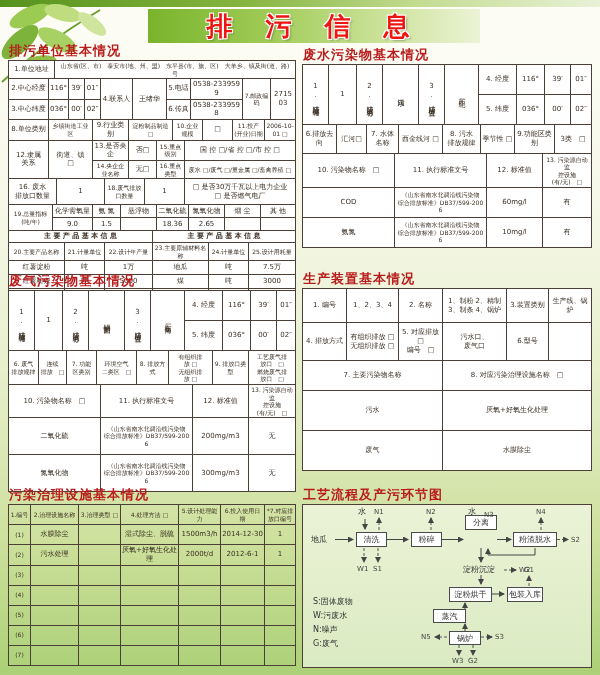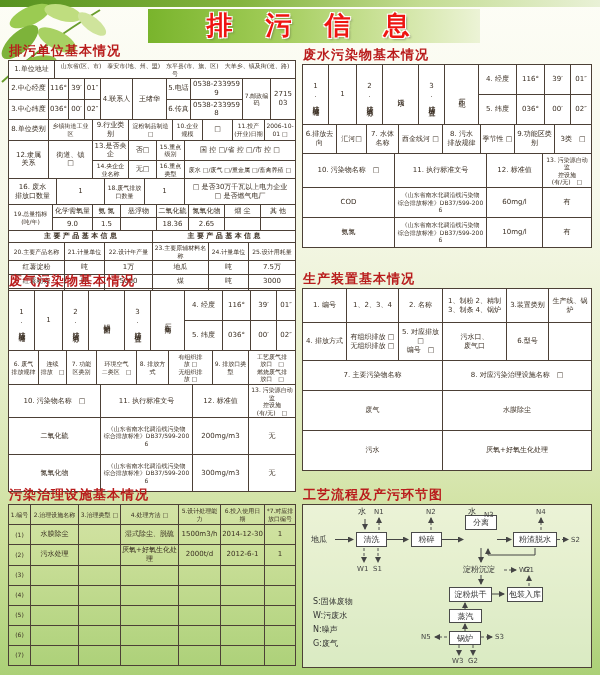--- a/index.html
+++ b/index.html
@@ -1,21 +1,21 @@
 <!DOCTYPE html>
 <html><head>
 <meta charset="utf-8">
 <style>
 *{box-sizing:border-box;margin:0;padding:0}
 html,body{width:600px;height:675px}
 body{position:relative;overflow:hidden;font-family:"DejaVu Sans",sans-serif;color:#3a2e22;
 background:linear-gradient(180deg,#fdfdf6 0%,#f6f8e9 30%,#e7efcc 55%,#cde09c 80%,#abd077 100%)}
 .topbar{position:absolute;left:0;top:0;width:600px;height:7px;
 background:linear-gradient(90deg,#57921f,#84b43e 40%,#c3dc92 70%,#e9f1d6)}
-.banner{position:absolute;left:148px;top:9px;width:332px;height:34px;display:flex;align-items:flex-end;justify-content:center;
+.banner{position:absolute;left:148px;top:9px;width:332px;height:34px;display:flex;align-items:center;justify-content:center;
 background:linear-gradient(90deg,#79b42c,#9eca54 35%,#cde39c 72%,#ecf3d6)}
 .banner h1{font-size:26px;font-weight:bold;color:#ee1511;letter-spacing:12px;white-space:nowrap;
 text-shadow:-1px -1px 0 #fff,1px -1px 0 #fff,-1px 1px 0 #fff,1px 1px 0 #fff,2px 2px 2px rgba(60,60,60,.35)}
 .leaves{position:absolute;left:0;top:0}
 .section{position:absolute}
 .section h2{font-size:13px;line-height:14px;font-weight:bold;color:#b91c1c;letter-spacing:1px;margin:0 0 2px 1px}
 table{border-collapse:collapse;background:#fff;width:100%;table-layout:fixed}
 .stack table+table{margin-top:-1px}
 td,th{border:1px solid #4c4036;font-size:7px;line-height:1.25;font-weight:normal;text-align:center;vertical-align:middle;padding:1px;overflow:hidden;word-break:break-all}
 .f6 td,.f6 th,td.f6,th.f6{font-size:6px}
@@ -514,27 +514,27 @@
       <td></td>
     </tr>
     <tr style="height:30px">
       <th colspan="3">7. 主要污染物名称</th>
       <th colspan="3">8. 对应污染治理设施名称　□</th>
     </tr>
     </tbody>
       <tbody>
 
         <tr>
+          <td colspan="3">污水</td>
+          <td colspan="3">厌氧+好氧生化处理</td>
+        </tr>
+
+        <tr>
           <td colspan="3">废气</td>
           <td colspan="3">水膜除尘</td>
-        </tr>
-
-        <tr>
-          <td colspan="3">污水</td>
-          <td colspan="3">厌氧+好氧生化处理</td>
         </tr>
       </tbody>
   </table>
 </div>
 
 <div class="section trans" style="left:8px;top:488px;width:288px">
   <h2>污染治理设施基本情况</h2>
   <table class="rh20">
     <colgroup>
         <col style="width:22px">
@@ -674,21 +674,21 @@
     <div class="ftext" style="left:8px;top:30px">地瓜</div>
     <div class="ftext" style="left:55px;top:2px">水</div>
     <div class="ftext" style="left:165px;top:2px">水</div>
     <div class="fnode" style="left:53px;top:27px;width:31px;height:15px">清洗</div>
     <div class="fnode" style="left:108px;top:27px;width:31px;height:15px">粉碎</div>
     <div class="fnode" style="left:162px;top:10px;width:32px;height:15px">分离</div>
     <div class="fnode" style="left:210px;top:27px;width:44px;height:15px">粉渣脱水</div>
     <div class="ftext" style="left:160px;top:60px">淀粉沉淀</div>
     <div class="fnode" style="left:146px;top:82px;width:43px;height:15px">淀粉烘干</div>
     <div class="fnode" style="left:204px;top:82px;width:36px;height:15px">包装入库</div>
-    <div class="fnode" style="left:146px;top:104px;width:33px;height:14px">蒸汽</div>
+    <div class="fnode" style="left:130px;top:104px;width:33px;height:14px">蒸汽</div>
     <div class="fnode" style="left:146px;top:126px;width:32px;height:14px">锅炉</div>
     <div class="fmark" style="left:71px;top:3px">N1</div>
     <div class="fmark" style="left:123px;top:3px">N2</div>
     <div class="fmark" style="left:181px;top:6px">N3</div>
     <div class="fmark" style="left:233px;top:3px">N4</div>
     <div class="fmark" style="left:54px;top:60px">W1</div>
     <div class="fmark" style="left:70px;top:60px">S1</div>
     <div class="fmark" style="left:268px;top:31px">S2</div>
     <div class="fmark" style="left:216px;top:61px">W2</div>
     <div class="fmark" style="left:221px;top:61px">G1</div>

